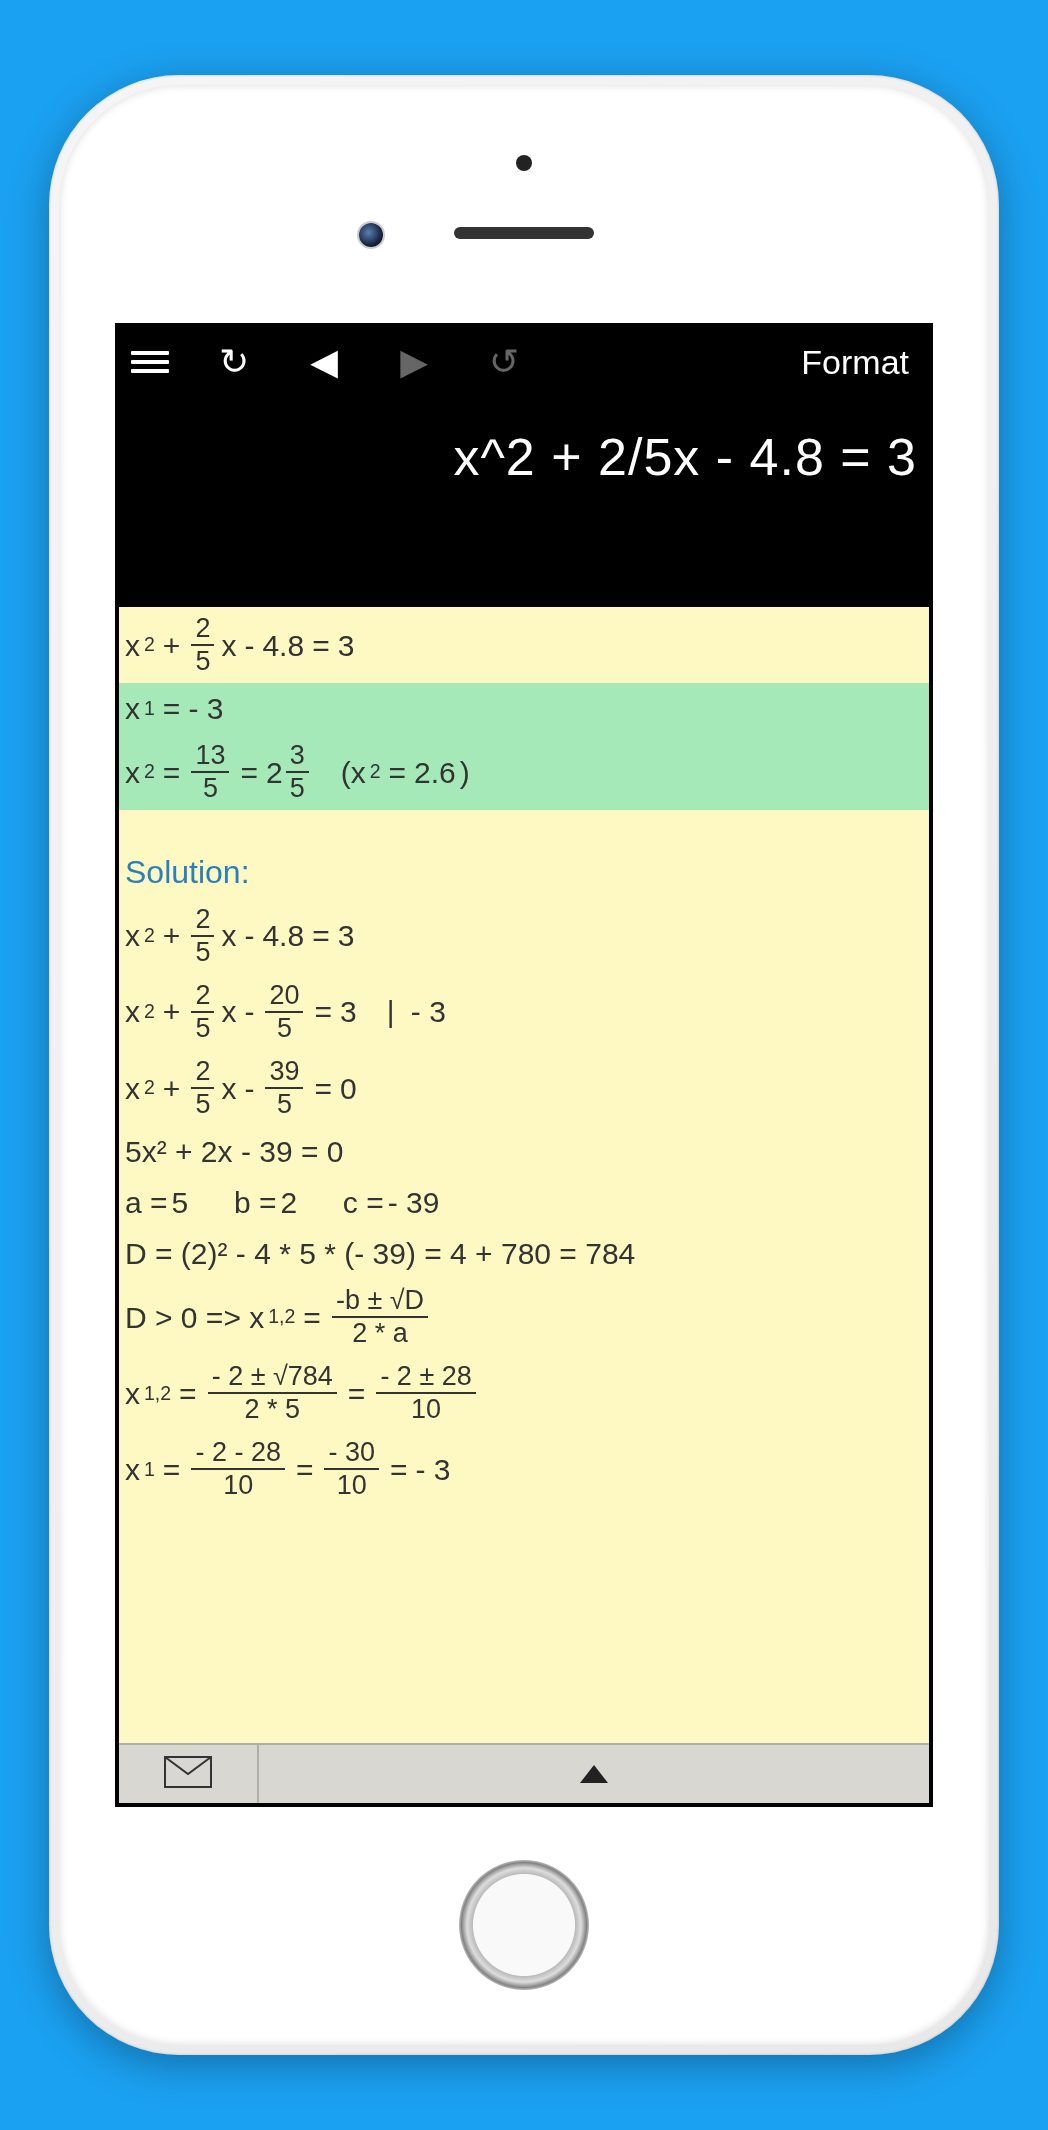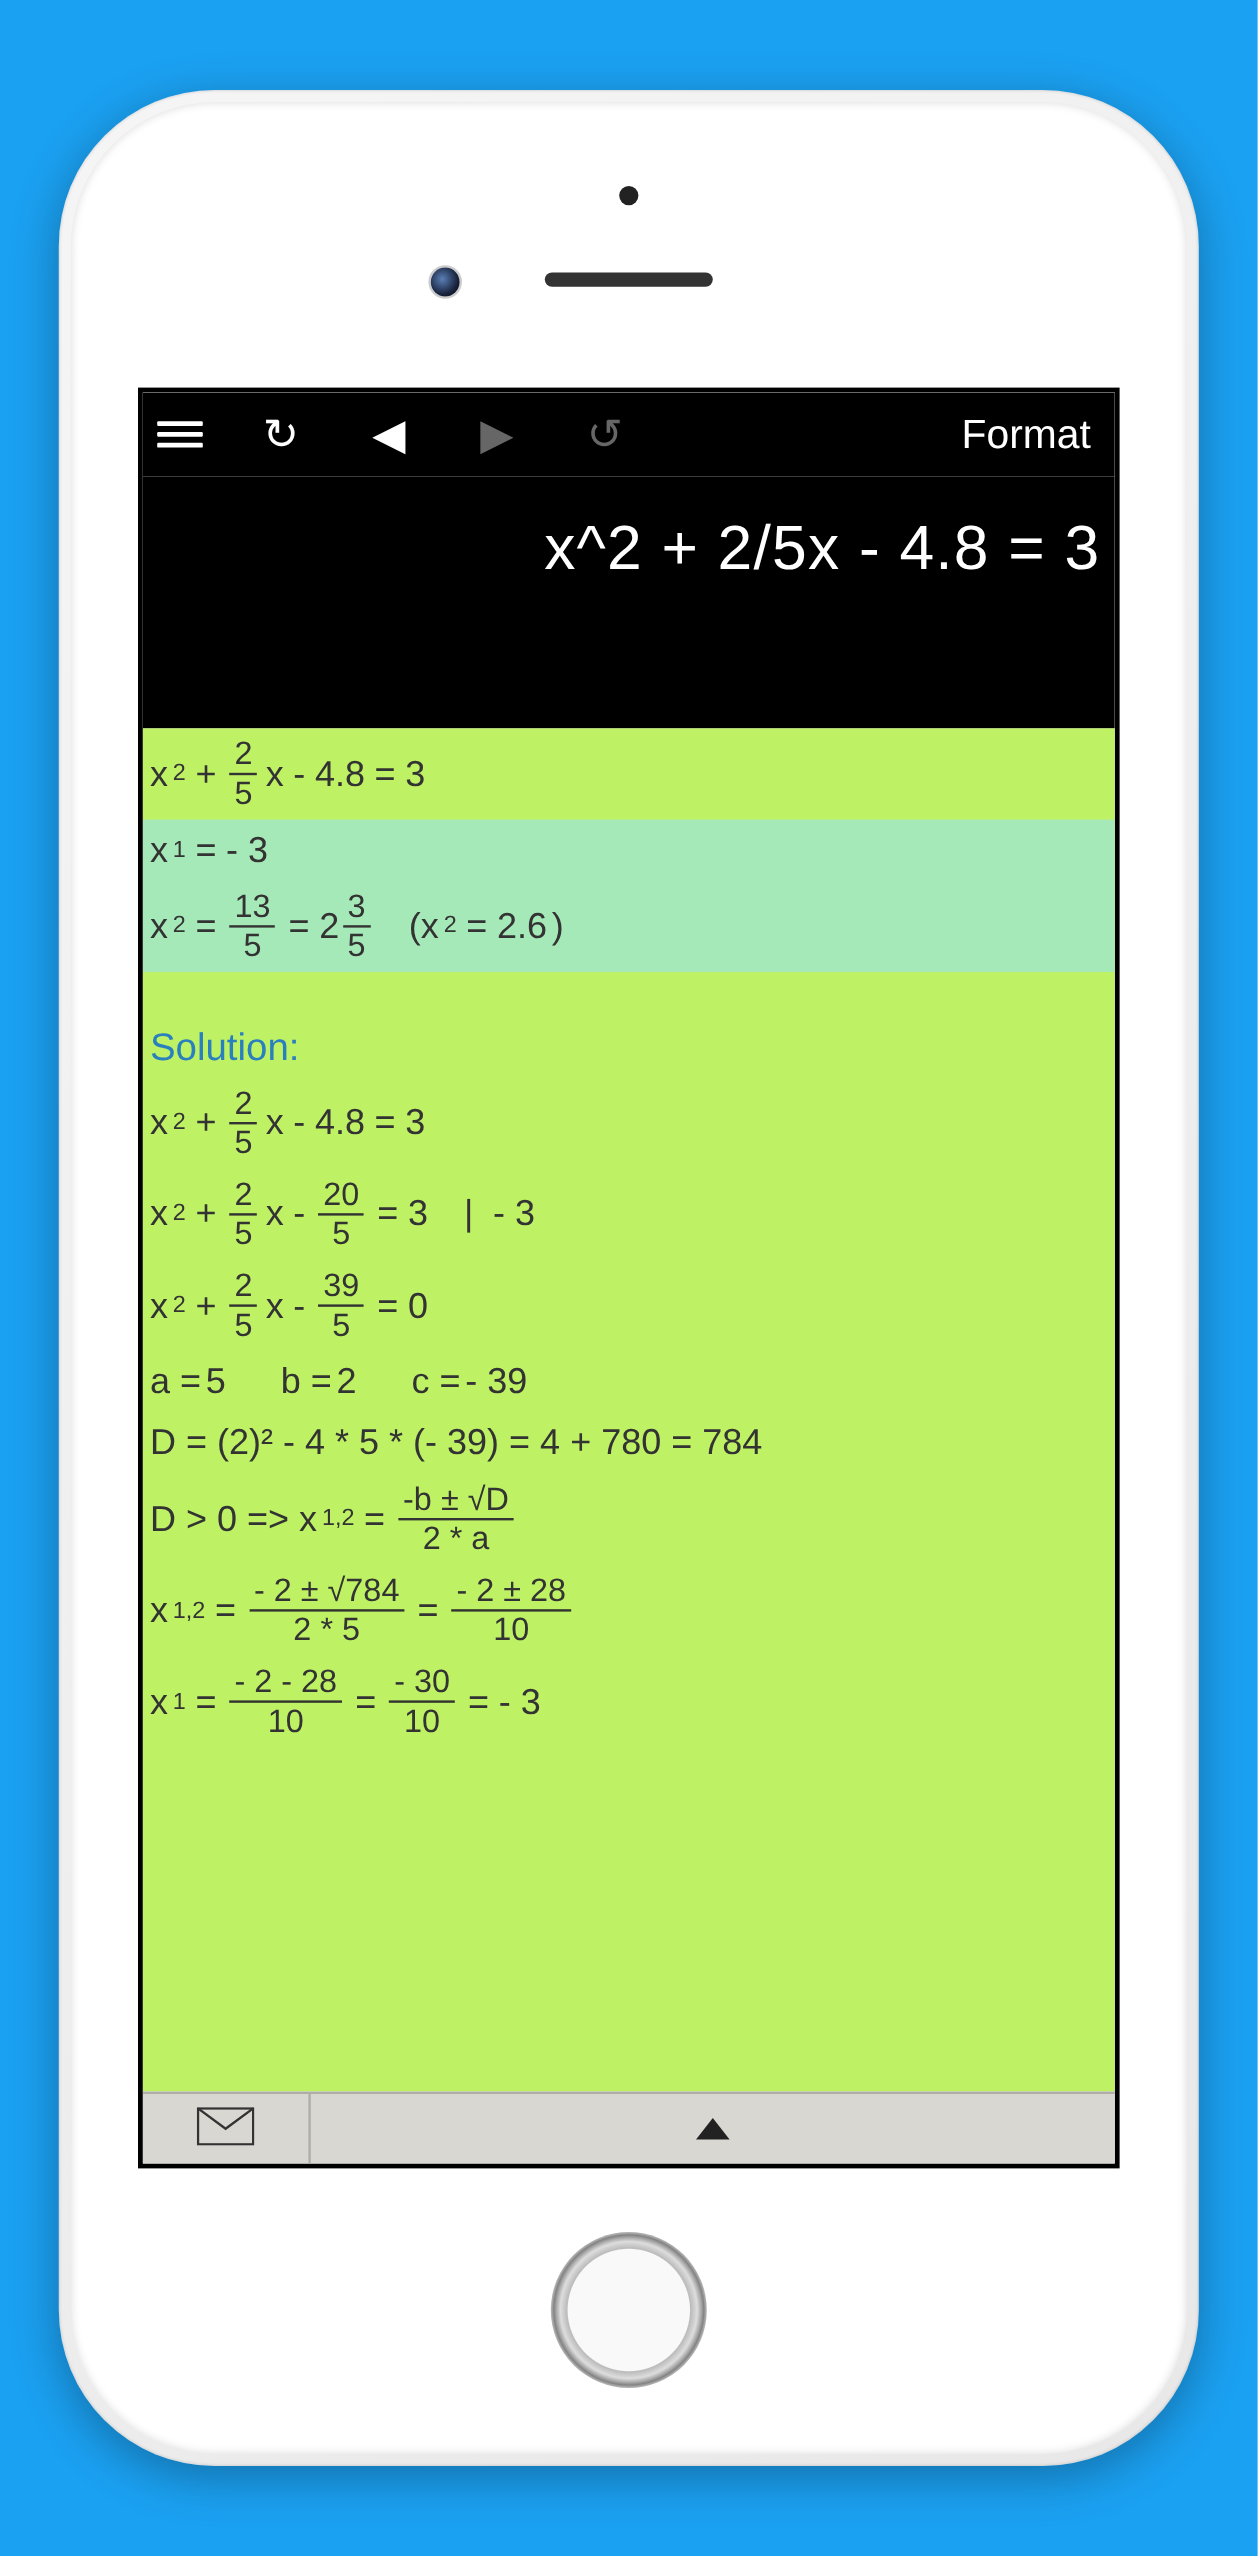--- a/index.html
+++ b/index.html
@@ -103,21 +103,21 @@
     color:#fff;
     font-size:52px;
     font-weight:300;
     text-align:right;
     padding: 30px 12px 120px;
     letter-spacing:1px;
   }
 
   .results {
     flex:1;
-    background:#bef264;
+    background:#fef9c3;
     overflow:hidden;
     font-size:30px;
     color:#333;
     line-height:1.3;
   }
   .row { padding:6px 8px 6px 6px; display:flex; align-items:center; flex-wrap:wrap; gap:4px;}
   .highlight { background:#a6e9b8; }
   .solution-label { color:#2a7fbf; font-size:32px; padding:14px 6px 4px;margin-top:28px;}
   .frac { display:inline-flex; flex-direction:column; align-items:center; vertical-align:middle; margin:0 3px;}
   .frac .n { border-bottom:2px solid currentColor; padding:0 4px; font-size:.9em; line-height:1.15;}
@@ -241,20 +241,21 @@
               <span class="d">5</span>
             </span>
           x<span class="op">-</span>
           <span class="frac">
               <span class="n">39</span>
               <span class="d">5</span>
             </span>
           <span class="op">=</span>0
         </div>
 
+        <div class="row">5x² + 2x - 39 = 0</div>
 
         <div class="row">
           a = <span>5</span>&nbsp;&nbsp;&nbsp;&nbsp;
           b = <span>2</span>&nbsp;&nbsp;&nbsp;&nbsp;
           c = <span>- 39</span>
         </div>
 
         <div class="row">D = (2)² - 4 * 5 * (- 39) = 4 + 780 = 784</div>
 
         <div class="row">

